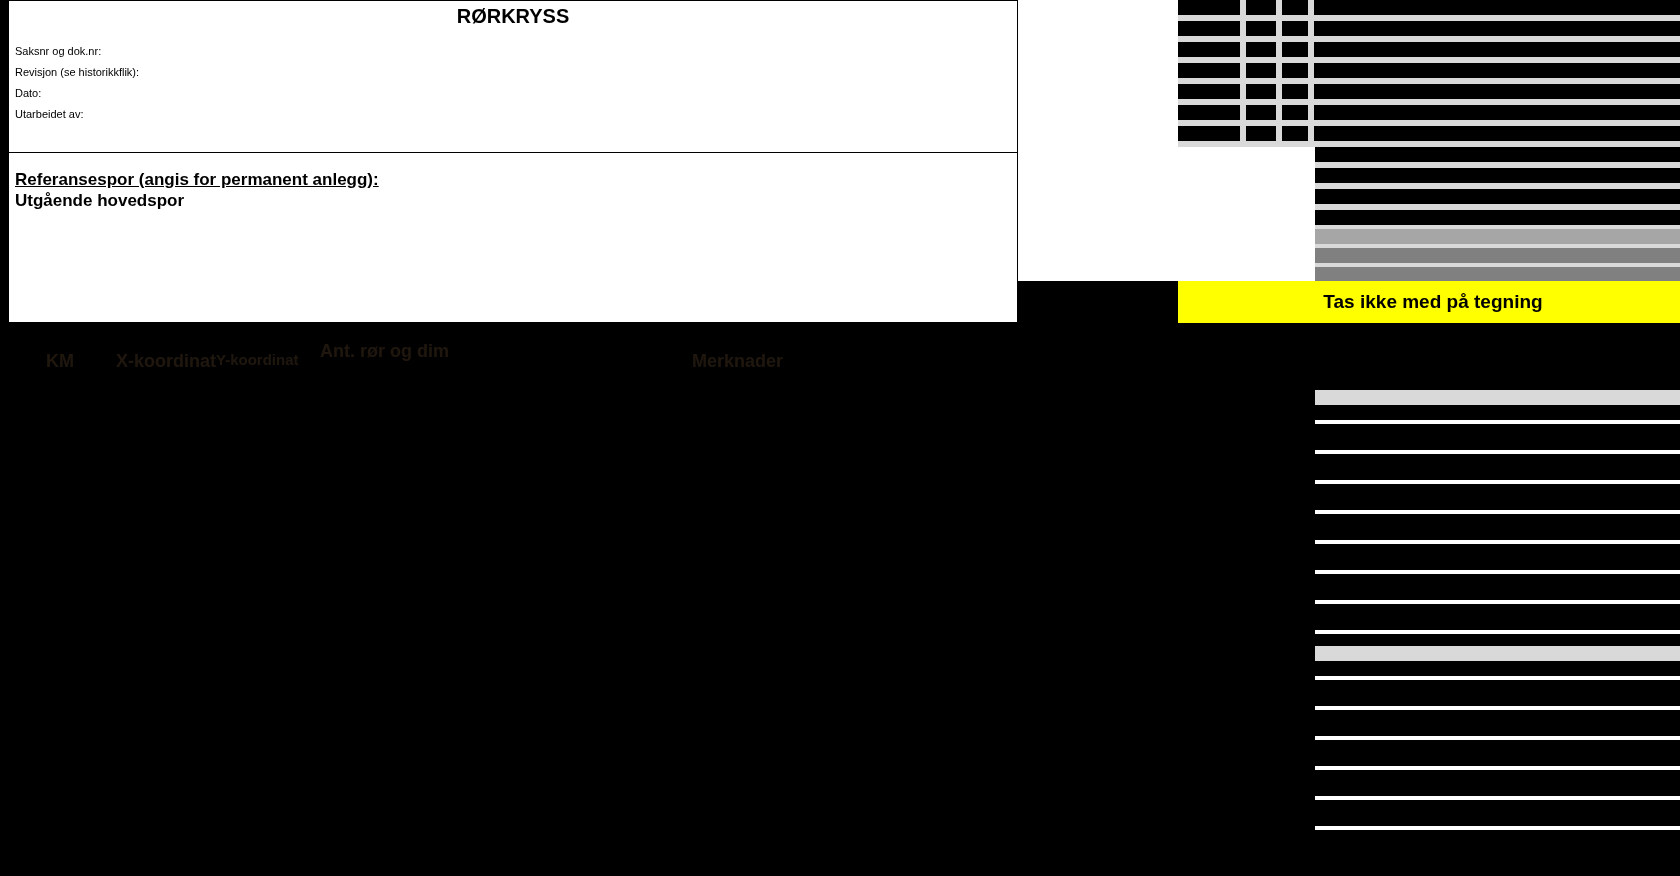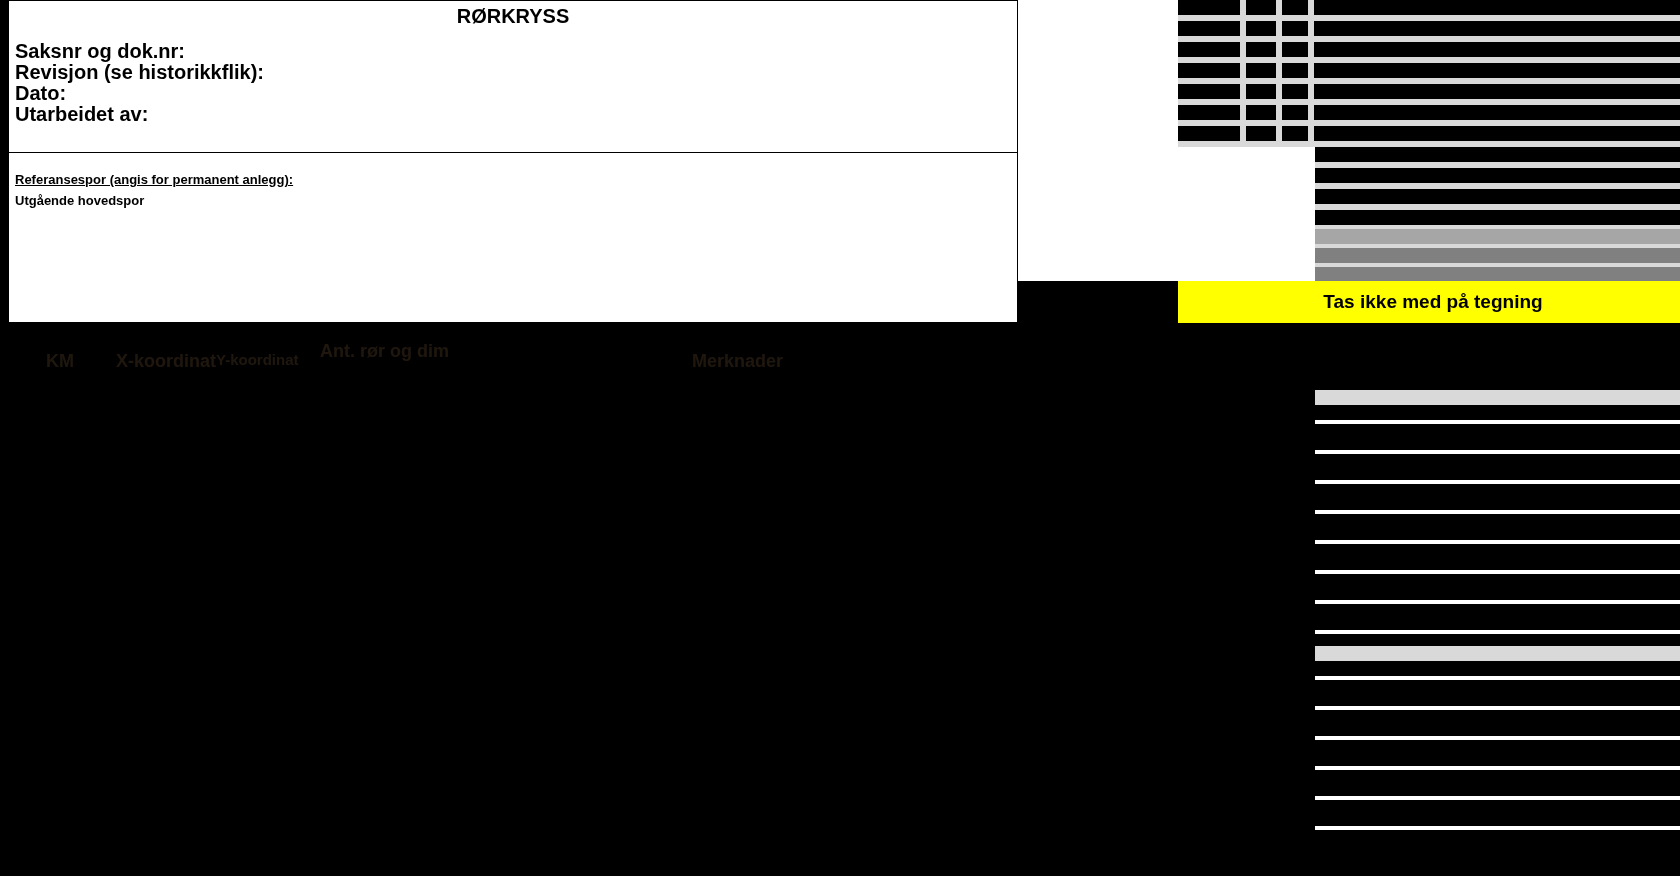--- a/index.html
+++ b/index.html
@@ -1,22 +1,22 @@
 <!DOCTYPE html>
 <html><head>
 <meta charset="utf-8">
 <style>
   html,body{margin:0;padding:0;width:1680px;height:876px;background:#000;font-family:Arial,Helvetica,sans-serif;font-size:15px;color:#000;}
   .page{position:relative;width:1680px;height:740px;margin-left:8px;}
   
   .hdr{position:absolute;left:0;top:0;width:1010px;height:153px;background:#fff;border:1px solid #000;box-sizing:border-box;padding:4px 6px 2px 6px;}
   .hdr .title{font-weight:bold;font-size:20px;text-align:center;line-height:22px;}
-  .hdr .labels{margin-top:14px;font-size:20px;font-weight:bold;line-height:21px;}
+  .hdr .labels{margin-top:14px;font-size:11px;font-weight:normal;line-height:21px;}
   
-  .ref{position:absolute;left:0;top:153px;width:1010px;height:170px;background:#fff;border:1px solid #000;border-top:none;box-sizing:border-box;padding:16px 6px 6px 6px;font-size:13px;line-height:21px;}
+  .ref{position:absolute;left:0;top:153px;width:1010px;height:170px;background:#fff;border:1px solid #000;border-top:none;box-sizing:border-box;padding:16px 6px 6px 6px;font-size:17px;line-height:21px;}
   .ref .u{font-weight:bold;text-decoration:underline;}
   .ref .v{font-weight:bold;}
   
   .gap{position:absolute;left:1010px;top:0;width:160px;height:281px;background:#fff;}
   
   .stripes-top{position:absolute;left:1170px;top:0;width:510px;height:281px;background:#d9d9d9;}
   .row{position:absolute;left:0;width:510px;height:15px;background:#000;}
   .cellgap{position:absolute;top:0;width:6px;height:15px;background:#d9d9d9;}
   
   

